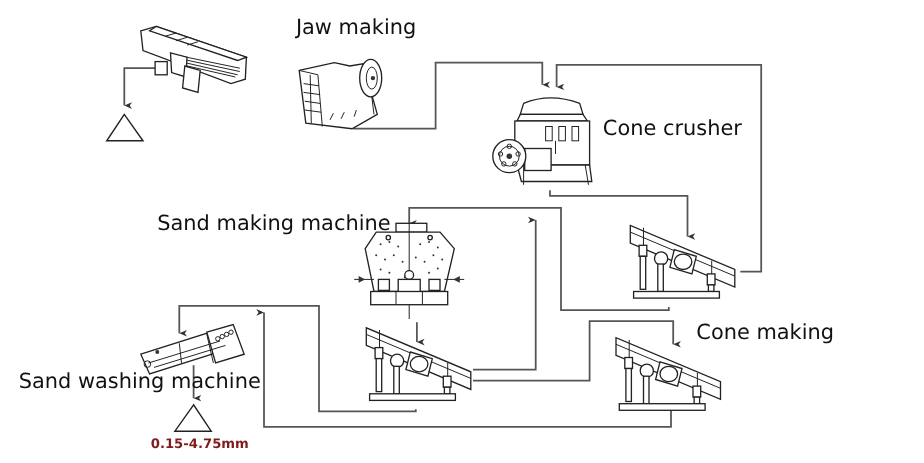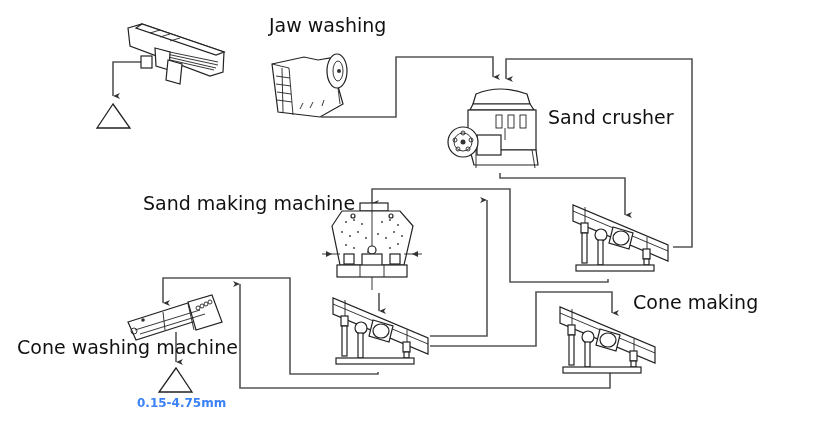--- a/index.html
+++ b/index.html
@@ -1,19 +1,19 @@
 <!DOCTYPE html>
 <html><head>
   <meta charset="utf-8">
   <style>
     html, body { margin: 0; padding: 0; background: #ffffff; }
     body { width: 840px; height: 421px; position: relative; overflow: hidden; font-family: "DejaVu Sans", sans-serif; }
     svg#diagram { position: absolute; left: 0; top: 0; }
     .lbl { position: absolute; color: #111; font-size: 19px; white-space: nowrap; letter-spacing: 0px; font-family: "DejaVu Sans", sans-serif; }
-    .small { position: absolute; font-size: 12px; font-weight: bold; color: #3b82f6; font-family: "DejaVu Sans", sans-serif; white-space: nowrap; }
+    .small { position: absolute; font-size: 12px; font-weight: bold; color: #7f1d1d; font-family: "DejaVu Sans", sans-serif; white-space: nowrap; }
     .flow { fill: none; stroke: #555; stroke-width: 1.6; }
     .mach { fill: #fff; stroke: #222; stroke-width: 1.2; }
     .thin { fill: none; stroke: #222; stroke-width: 0.9; }
     .dot { fill: #333; }
   </style>
 </head>
 <body>
 
 <svg id="diagram" width="840" height="421" viewBox="0 0 840 421">
   <defs>
@@ -214,18 +214,18 @@
       <circle cx="198" cy="308" r="2"></circle>
         <circle cx="202" cy="306" r="2"></circle>
       <circle cx="206" cy="304" r="2"></circle>
         <circle cx="210" cy="302" r="2"></circle>
     </g>
     <circle class="dot" cx="143" cy="320" r="1.8"></circle>
     <circle class="thin" cx="134" cy="331" r="3"></circle>
   </g>
 </svg>
 
-<div class="lbl" style="left:269px; top:14px;">Jaw washing</div>
-<div class="lbl" style="left:548px; top:106px;">Sand crusher</div>
+<div class="lbl" style="left:269px; top:14px;">Jaw making</div>
+<div class="lbl" style="left:548px; top:106px;">Cone crusher</div>
 <div class="lbl" style="left:143px; top:192px;text-align:right;">Sand making machine</div>
 <div class="lbl" style="left:633px; top:291px;">Cone making</div>
-<div class="lbl" style="left:17px; top:336px;">Cone washing machine</div>
+<div class="lbl" style="left:17px; top:336px;">Sand washing machine</div>
 <div class="small" style="left:137px; top:396px;">0.15-4.75mm</div>
 
 </body></html>

